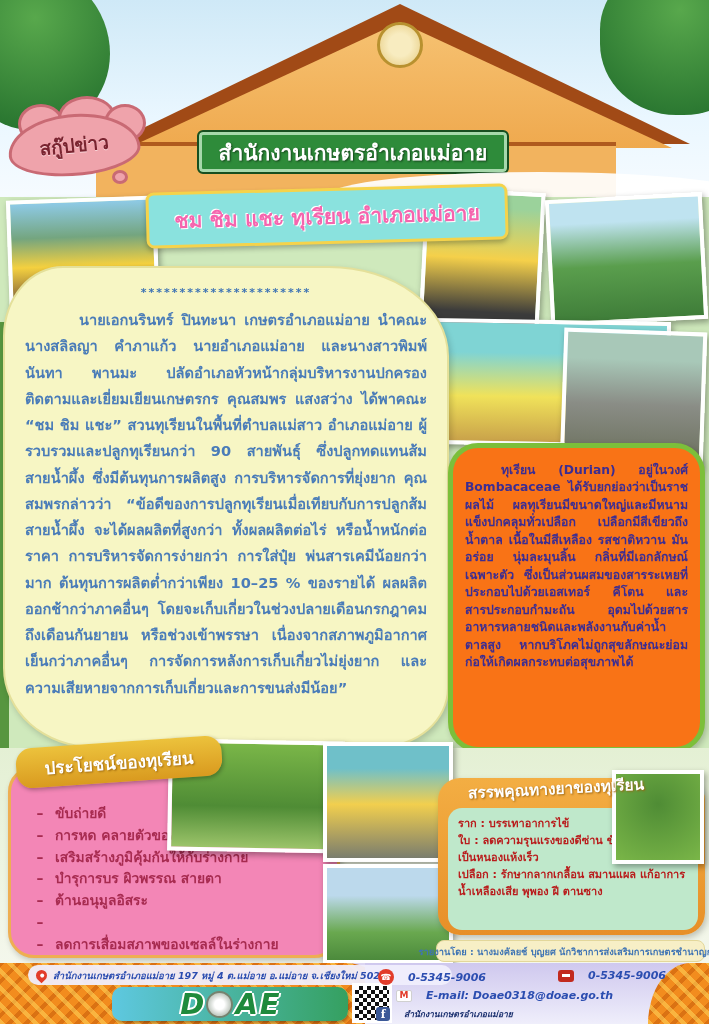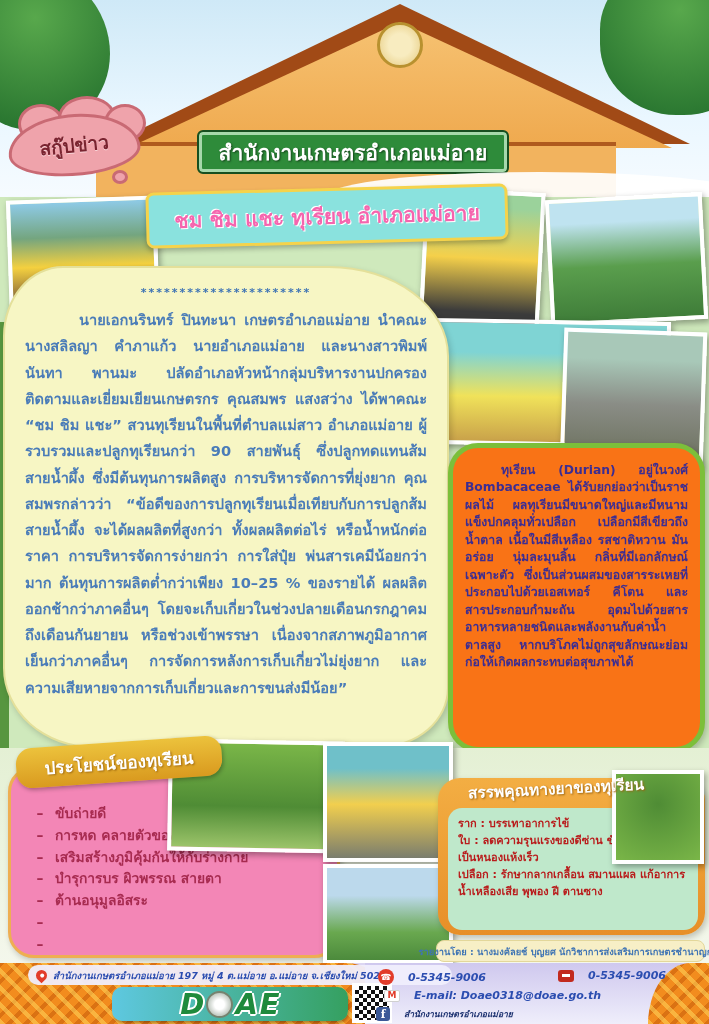--- a/index.html
+++ b/index.html
@@ -149,21 +149,21 @@
   .doaeLetter { font-weight:900; font-style:italic; font-size:29px; color:#1f8a3c; line-height:1;
                 text-shadow:-2px 0 #fff,2px 0 #fff,0 -2px #fff,0 2px #fff,-1px -1px #fff,1px 1px #fff; }
   #emblemO { width:27px; height:27px; border-radius:50%;
              background:radial-gradient(circle,#ffffff 30%,#b9c2b9 75%,#8d998d);
              border:2px solid #76836f; }
   #qrCode { left:352px; top:20px; width:40px; height:40px; border:3px solid #fff;
             background:repeating-conic-gradient(#111 0% 25%, #fff 0% 50%) 0 0 / 8px 8px; z-index:4; }
   .contactRow { display:flex; align-items:center; gap:14px; position:absolute; z-index:4; }
   #rowPhone { left:378px; top:6px; }
   #rowFax   { left:558px; top:6px; }
-  #rowEmail { left:384px; top:26px; }
+  #rowEmail { left:396px; top:26px; }
   #rowFb    { left:376px; top:44px; }
   .contactText { color:#2b4db0; font-weight:bold; font-style:italic; font-size:11px; white-space:nowrap; }
   #fbText { font-size:8.5px; color:#1a2f6e; }
   #phoneIcon { width:16px; height:16px; border-radius:50%; background:#e23c2a;
                display:flex; align-items:center; justify-content:center; }
   #phoneIcon::before { content:"☎"; color:#fff; font-size:9px; line-height:1; }
   #faxIcon { width:16px; height:12px; border-radius:3px; background:#c22a1e; position:relative; }
   #faxIcon::before { content:""; position:absolute; left:4px; top:4.5px; width:8px; height:3px; background:#fff; }
   #mailIcon { width:16px; height:12px; background:#fff; border:1px solid #d0d0d0; border-radius:2px;
               display:flex; align-items:center; justify-content:center; }
@@ -242,20 +242,21 @@
         </li>
       <li>
           <span class="dash">–</span>
           <span>ต้านอนุมูลอิสระ</span>
         </li>
       <li>
           <span class="dash">–</span>
         </li>
       <li>
           <span class="dash">–</span>
+          <span>ลดการเสื่อมสภาพของเซลล์ในร่างกาย</span>
         </li>
     </ul>
   </div>
   <div class="abs" id="benefitsTab">
     <span>ประโยชน์ของทุเรียน</span>
   </div>
 
   <div class="abs photo" id="phAerial"></div>
   <div class="abs photo" id="phTable"></div>
   <div class="abs photo" id="phWalk"></div>

